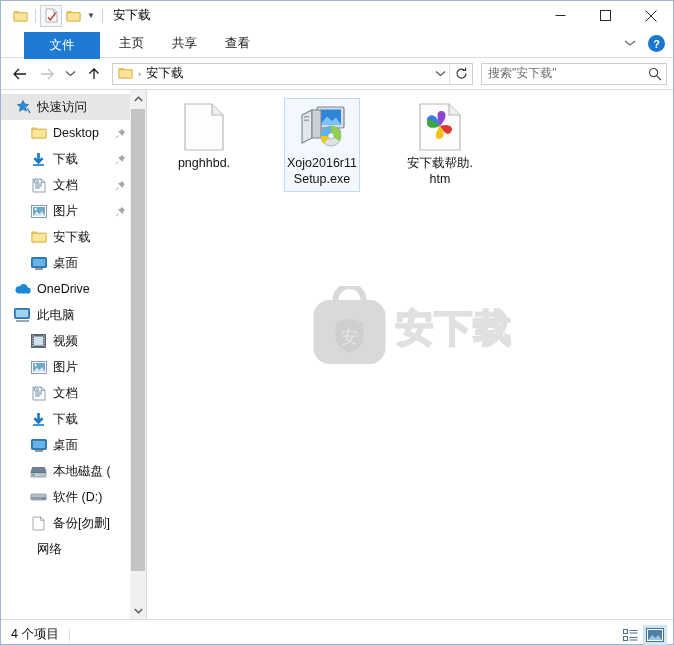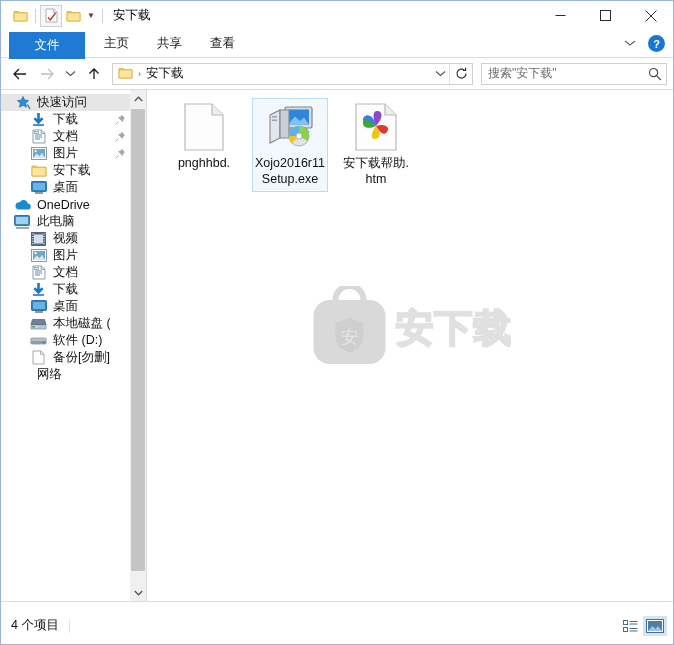--- a/index.html
+++ b/index.html
@@ -109,21 +109,21 @@
     padding: 0 14px;
     font-size: 12.5px;
     color: #1a1a1a;
     height: 100%;
     box-sizing: border-box;
   }
   .tab.file {
     background: #1e7ad3;
     color: #ffffff;
     padding: 0 16px;
-    margin-left: 8px;
+    margin-left: 23px;
   }
   .ribbon-right {
     position: absolute;
     right: 8px;
     top: 0;
     height: 27px;
     display: flex;
     align-items: center;
     gap: 10px;
   }
@@ -253,21 +253,21 @@
     background: #ffffff;
     border-right: 1px solid #dcdcdc;
   }
   .sidebar {
     flex: 1;
     overflow: hidden;
     padding-top: 4px;
     box-sizing: border-box;
   }
   .nav-item {
-    height: 17px;
+    height: 26px;
     display: flex;
     align-items: center;
     font-size: 12.5px;
     color: #111;
     white-space: nowrap;
     box-sizing: border-box;
   }
   .nav-item.selected { background: #e6e6e6; }
   .nav-item .ico {
     width: 17px;
@@ -330,20 +330,21 @@
     overflow: hidden;
     min-width: 0;
   }
   .files {
     display: flex;
     flex-wrap: wrap;
     align-content: flex-start;
     padding: 6px 0 0 14px;
     position: relative;
     z-index: 2;
+    gap: 32px;
   }
   .file {
     width: 76px;
     margin: 2px 5px;
     padding: 4px 2px 4px 2px;
     box-sizing: border-box;
     display: flex;
     flex-direction: column;
     align-items: center;
     border: 1px solid transparent;
@@ -398,21 +399,21 @@
   .wm-en {
     font-size: 30px;
     line-height: 30px;
     color: #e2e2e2;
     letter-spacing: 1px;
     margin-top: -4px;
   }
 
   
   .statusbar {
-    height: 43px;
+    height: 25px;
     flex: none;
     display: flex;
     align-items: center;
     border-top: 1px solid #dcdcdc;
     background: #ffffff;
     padding: 5px 6px 0 10px;
     box-sizing: border-box;
   }
   .status-text {
     font-size: 12.5px;
@@ -561,20 +562,35 @@
       <div class="sidebar" id="sidebar-list">
           <div class="nav-item lvl0 selected">
             <span class="ico">
               <svg width="16" height="16" viewBox="0 0 16 16">
                 <path d="M8 1.5l1.7 3.6 3.9.5-2.9 2.7.8 3.9L8 10.3 4.5 12.2l.8-3.9L2.4 5.6l3.9-.5z" fill="#2f8fd4" stroke="#1d6fb0" stroke-width="0.7"></path>
                 <path d="M12.5 9.5l2.5 4.5" stroke="#1d6fb0" stroke-width="1.2"></path>
               </svg>
             </span>
             <span class="lbl">快速访问</span>
             <span class="pin"></span>
+          </div>
+          <div class="nav-item lvl1">
+            <span class="ico">
+              <svg width="16" height="14" viewBox="0 0 16 14">
+                <path d="M1 2h4.6l1.1 1.3H15v8.7H1z" fill="#fbd96b" stroke="#d6ae3d" stroke-width="0.8"></path>
+                <path d="M1 3.3h14v8.7H1z" fill="#fde49b" stroke="#d6ae3d" stroke-width="0.8"></path>
+              </svg>
+            </span>
+            <span class="lbl">Desktop</span>
+            <span class="pin">
+              <svg width="11" height="11" viewBox="0 0 11 11">
+                <path d="M6.6 0.8L10 4.2 8.6 5.2 7.6 8 3 3.4 5.8 2.4z" fill="#a6a6a6"></path>
+                <path d="M3.4 7.6L0.8 10.2" stroke="#a6a6a6" stroke-width="1"></path>
+              </svg>
+            </span>
           </div>
           <div class="nav-item lvl1">
             <span class="ico">
               <svg width="15" height="15" viewBox="0 0 15 15">
                 <path d="M7.5 1v8.5M3.4 6.2l4.1 4.2 4.1-4.2" fill="none" stroke="#1878c8" stroke-width="2.6"></path>
                 <path d="M2 13h11" stroke="#1878c8" stroke-width="1.6"></path>
               </svg>
             </span>
             <span class="lbl">下载</span>
             <span class="pin">

